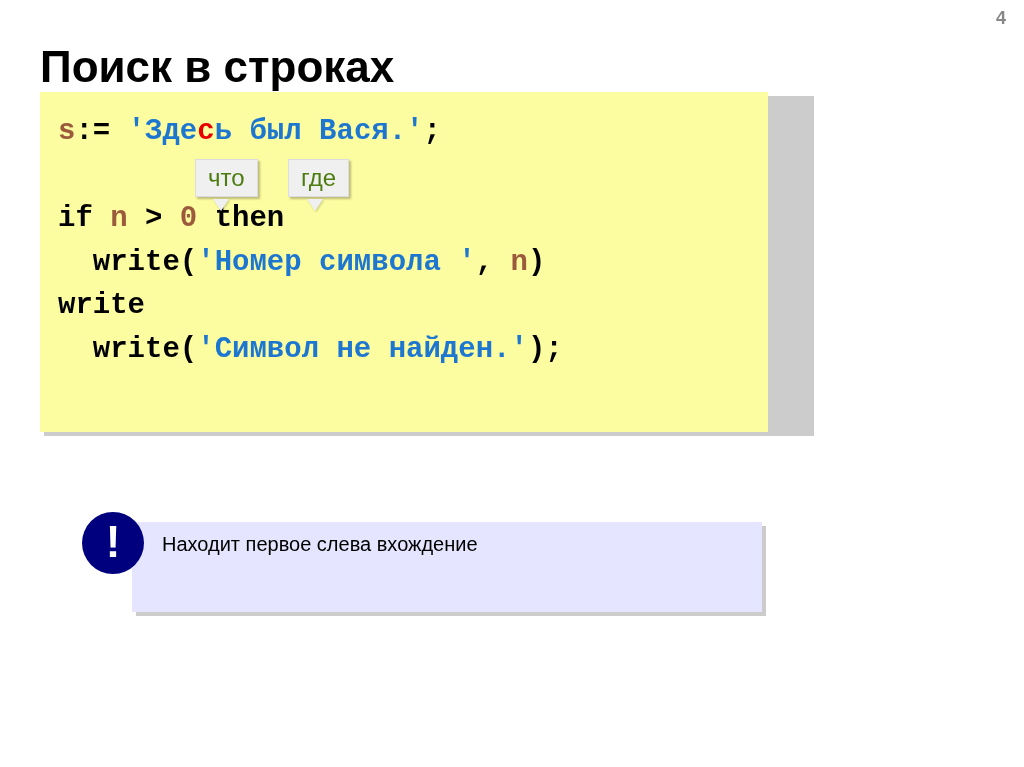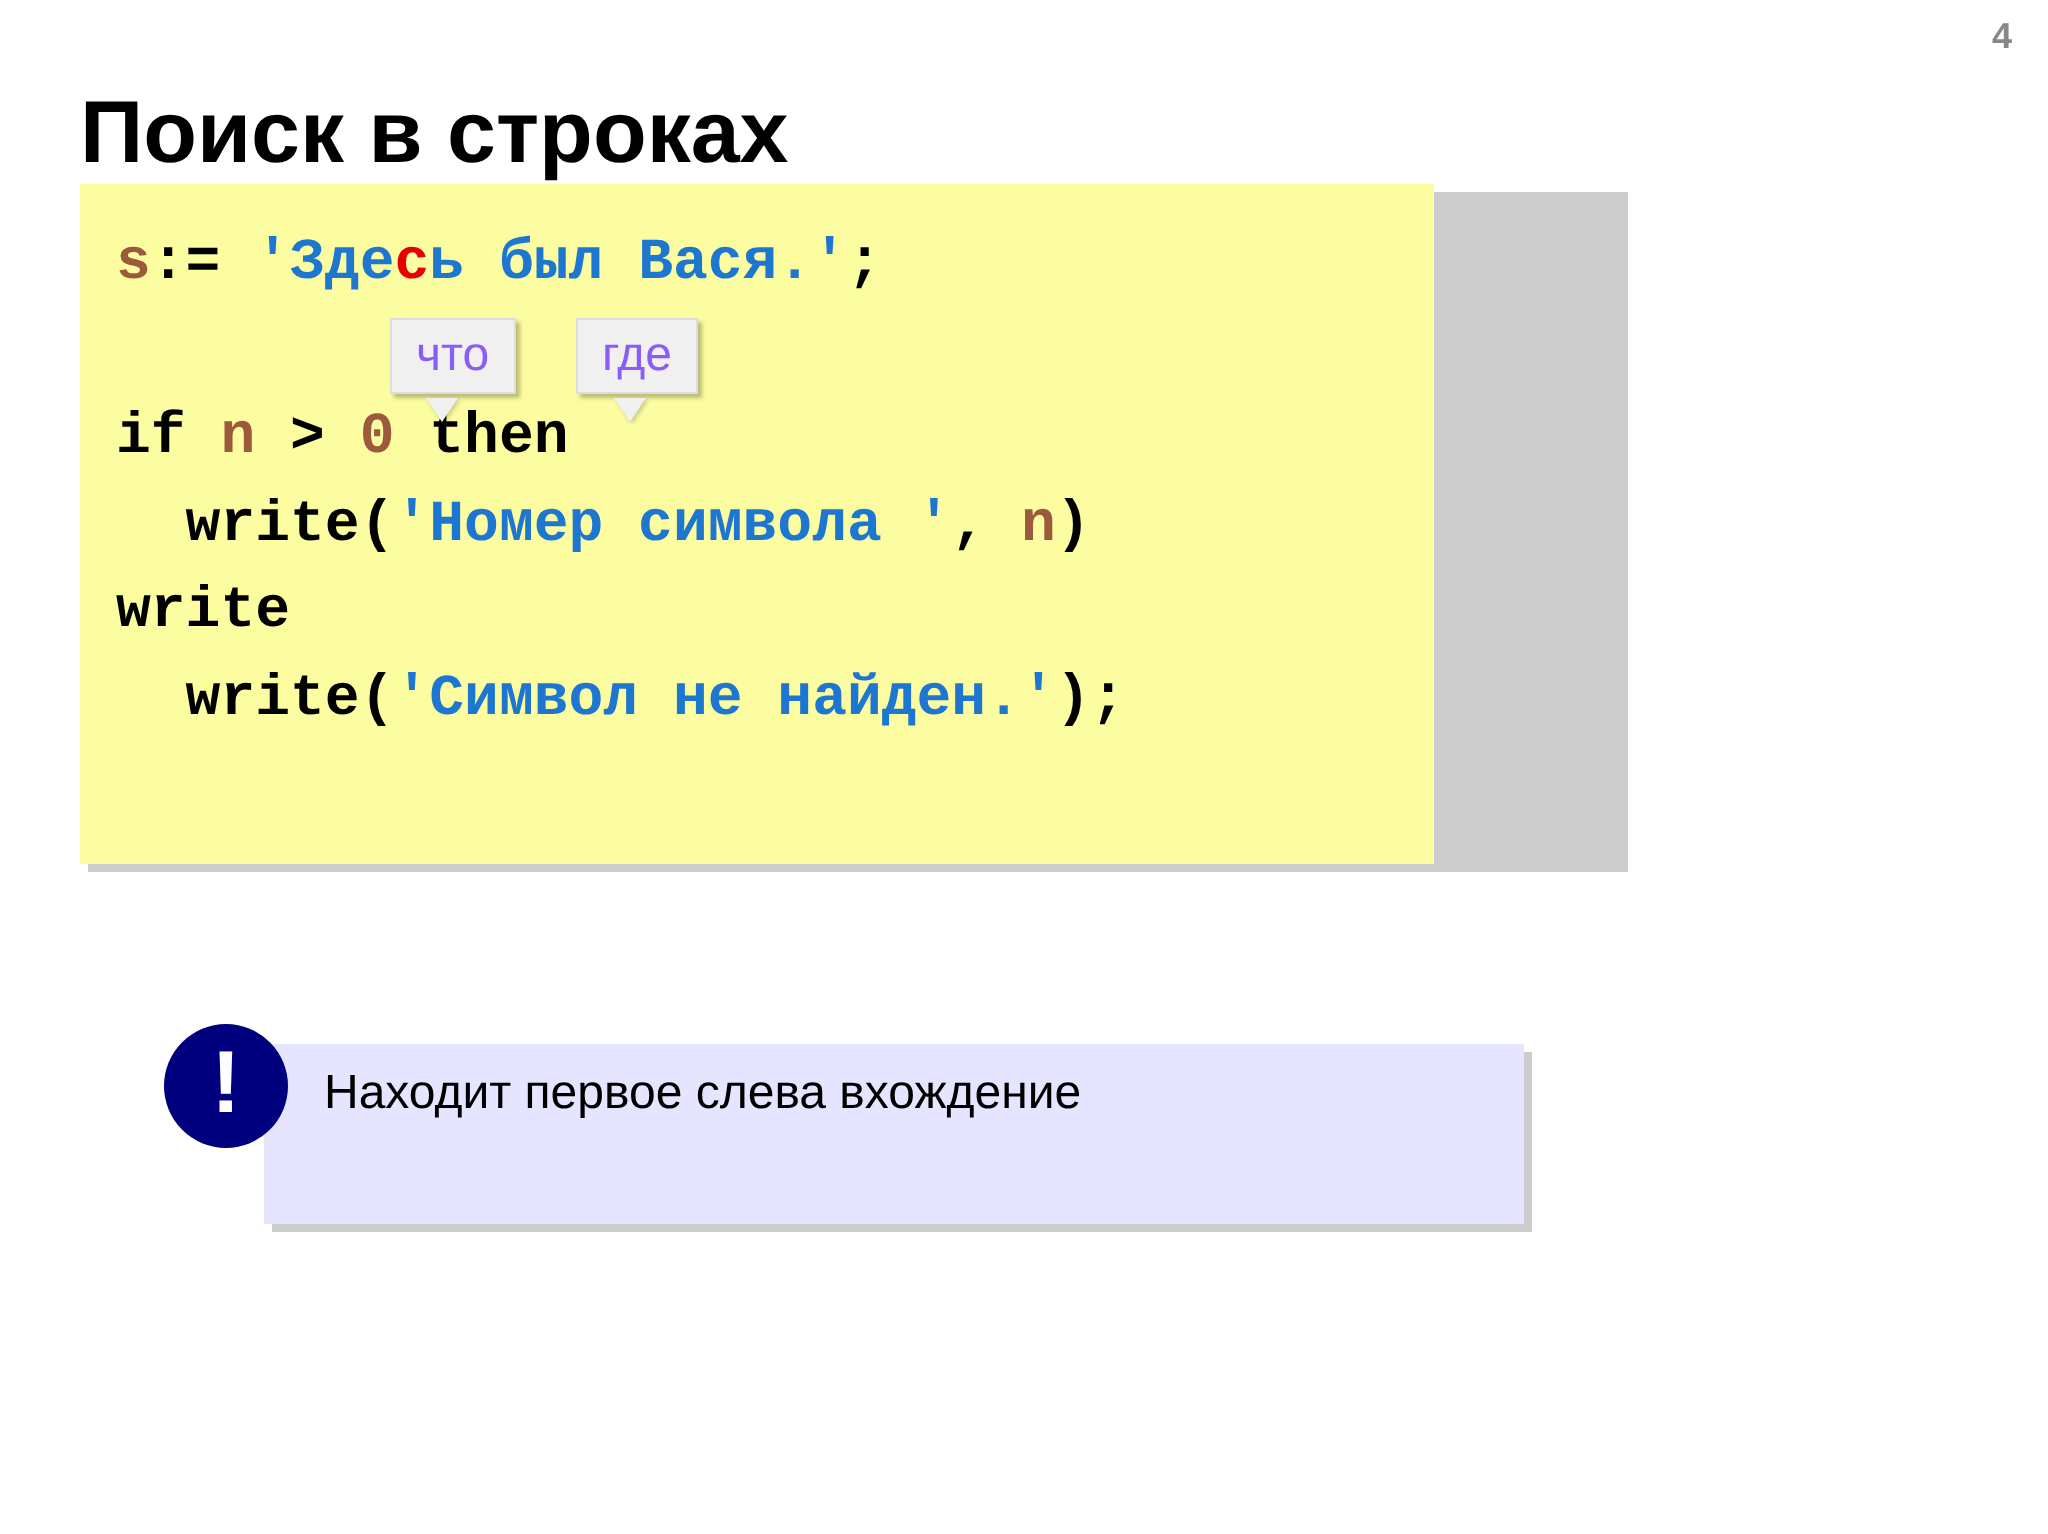--- a/index.html
+++ b/index.html
@@ -32,21 +32,21 @@
     top: 96px;
     left: 44px;
     width: 770px;
     height: 340px;
     background: #cccccc;
   }
   .code-block {
     position: absolute;
     top: 92px;
     left: 40px;
-    width: 677px;
+    width: 728px;
     height: 340px;
     background: #fcfca0;
     padding: 18px 18px;
     font-family: "Courier New", Courier, monospace;
     font-size: 29px;
     font-weight: bold;
     line-height: 1.5;
   }
   .code-line { white-space: pre; }
   .c-var   { color: #9b5a3c; }
@@ -56,21 +56,21 @@
   .c-num   { color: #9b5a3c; }
   .c-plain { color: #000; }
   .callout {
     position: absolute;
     background: #f0f0f0;
     border: 1px solid #ddd;
     box-shadow: 2px 2px 2px rgba(0,0,0,0.25);
     font-family: Arial, sans-serif;
     font-size: 24px;
     font-weight: normal;
-    color: #8b5cf6;
+    color: #4d7c0f;
     padding: 4px 12px;
   }
   .callout-tail {
     position: absolute;
     width: 0; height: 0;
     border-left: 8px solid transparent;
     border-right: 8px solid transparent;
     border-top: 12px solid #f0f0f0;
     filter: drop-shadow(1px 1px 1px rgba(0,0,0,0.2));
   }
@@ -88,21 +88,21 @@
     background: #cccccc;
   }
   .note-box {
     position: absolute;
     top: 522px;
     left: 132px;
     width: 630px;
     height: 90px;
     background: #e5e5ff;
     padding: 10px 22px 10px 30px;
-    font-size: 24px;
+    font-size: 20px;
     color: #000;
     line-height: 1.25;
   }
   .bang-circle {
     position: absolute;
     top: 512px;
     left: 82px;
     width: 62px;
     height: 62px;
     border-radius: 50%;

